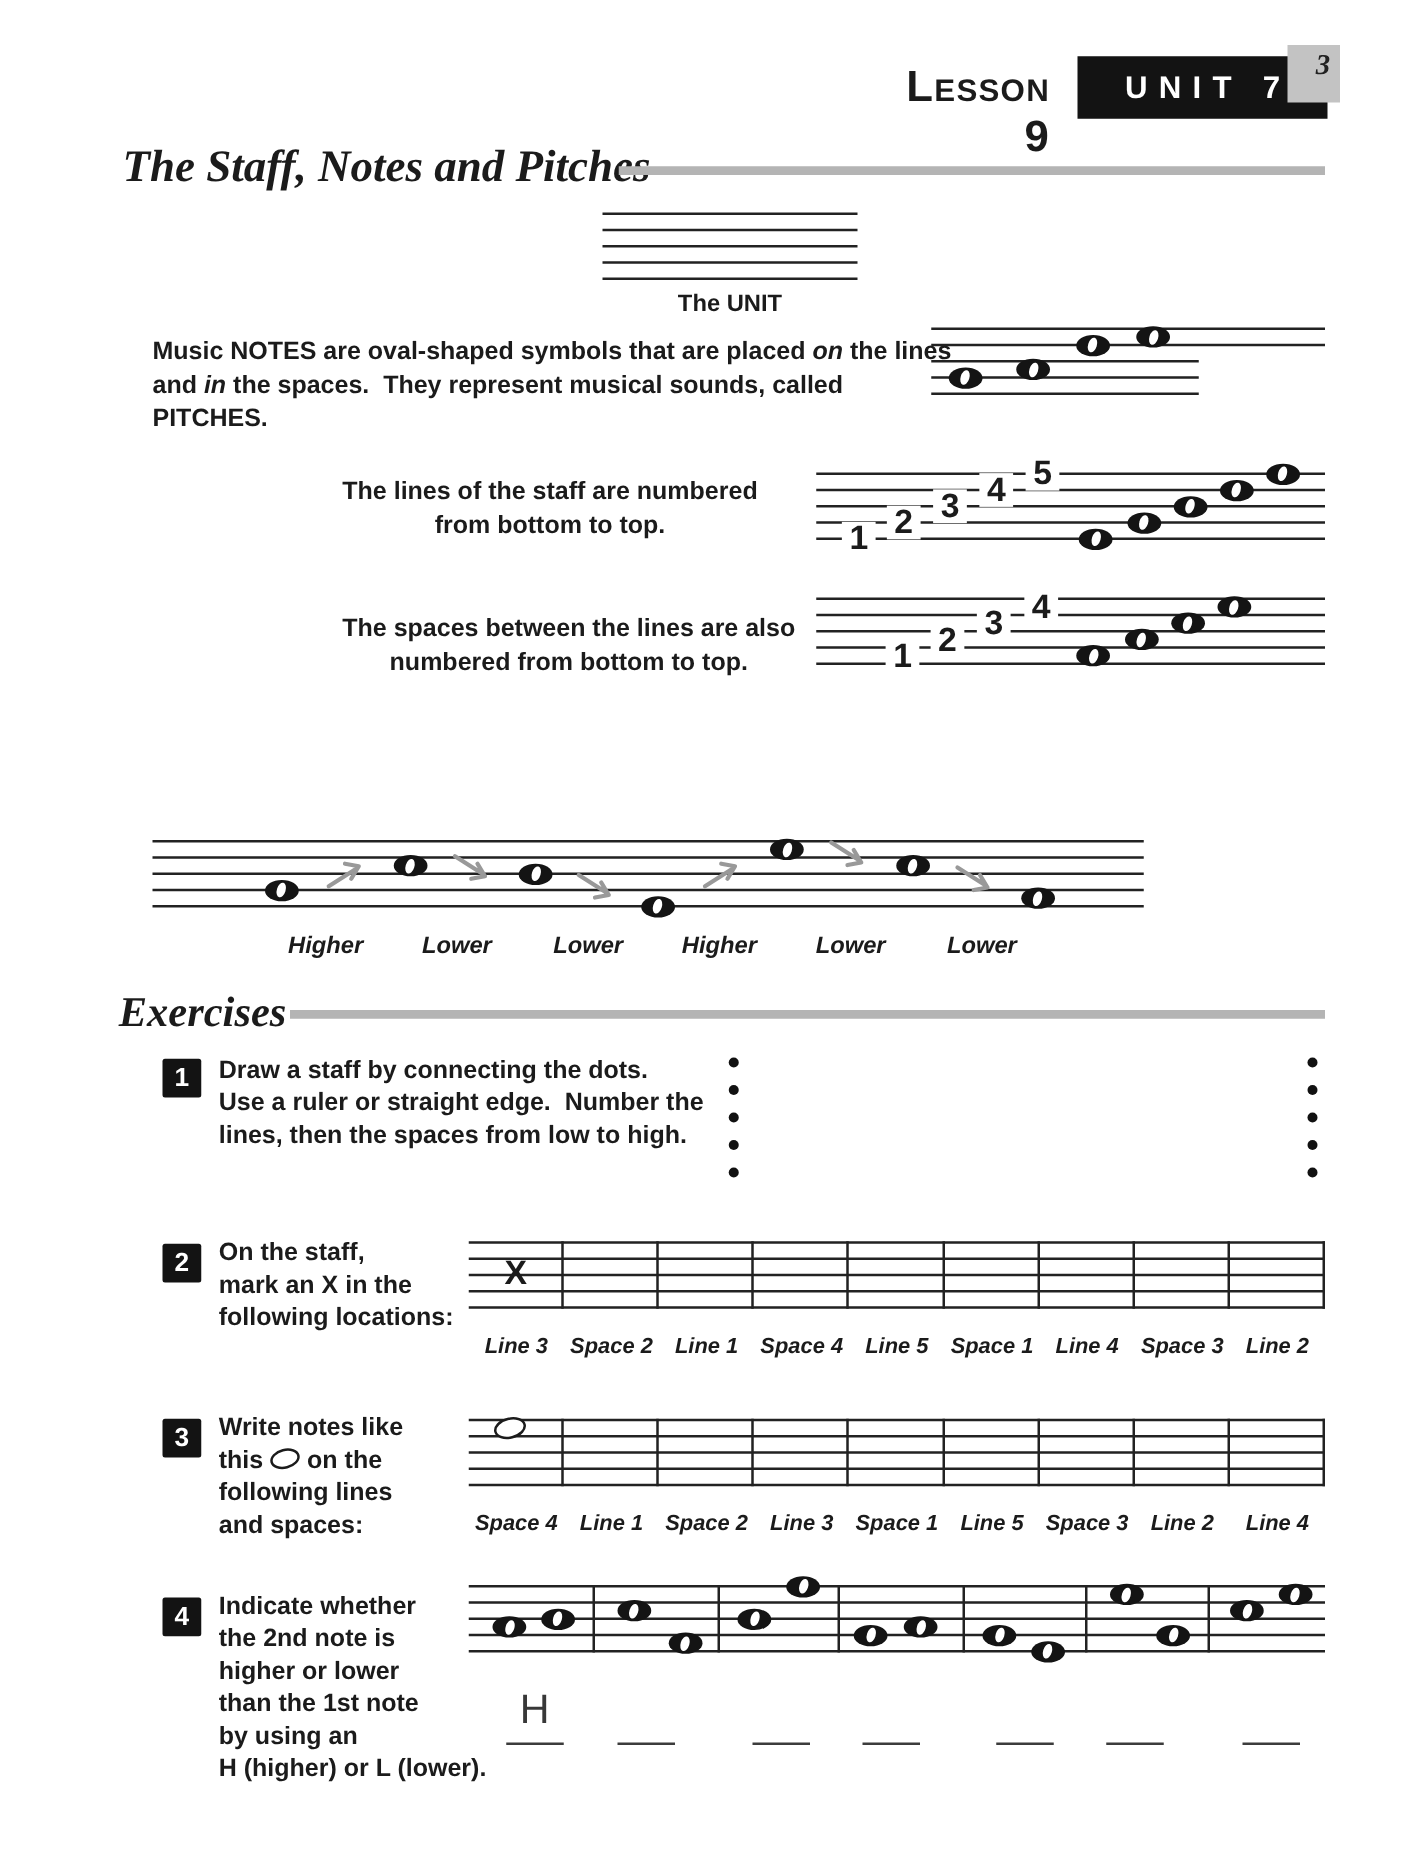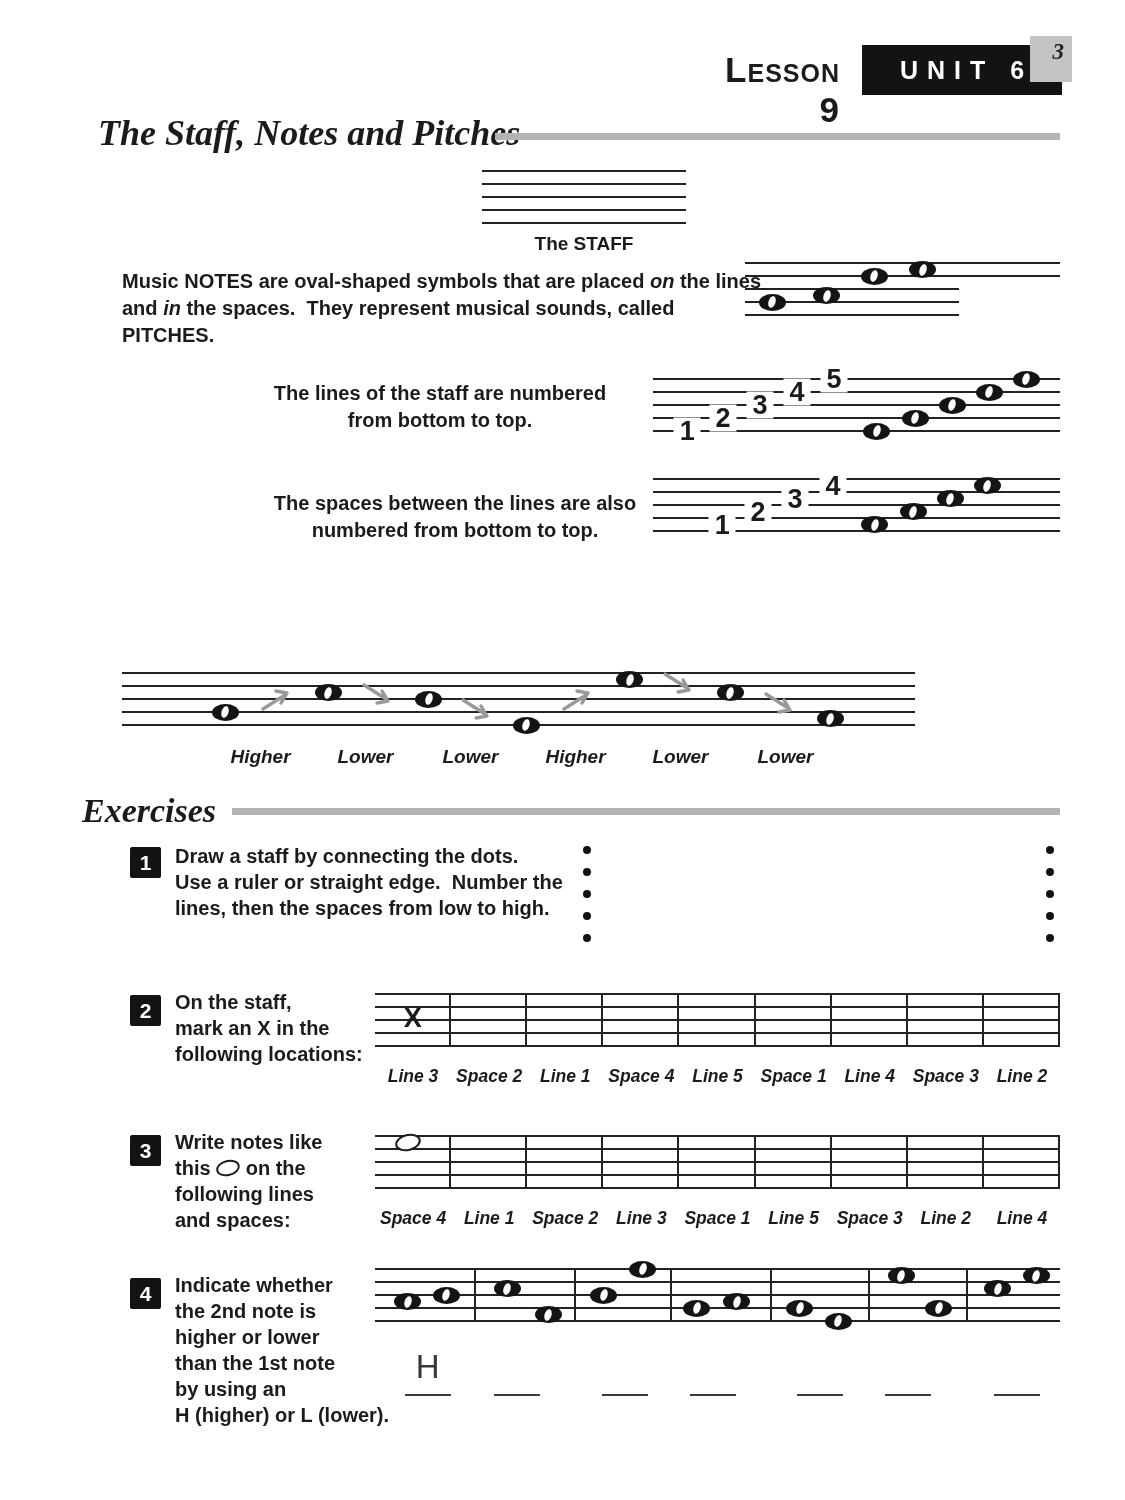--- a/index.html
+++ b/index.html
@@ -55,37 +55,37 @@
          border-bottom:2.5px solid #3c3c3c;text-align:center;}
   .blank .ans{font-size:33px;font-weight:400;color:#383838;line-height:54px;}
 </style>
 </head>
 <body>
 
 <div class="page">
 
   <div class="abs lesson-label" style="left:695px;top:50px;width:145px;text-align:right;">Lesson 9</div>
   <div class="abs unit-box" style="left:862px;top:45px;width:200px;height:50px;">
-    <span class="unit-label">UNIT 6</span>
+    <span class="unit-label">UNIT 7</span>
   </div>
   <div class="abs pagenum-box" style="left:1030px;top:36px;width:42px;height:46px;">
     <span class="pagenum">3</span>
   </div>
 
   <div class="abs serif-title" style="left:98px;top:112px;font-size:36px;">The Staff, Notes and Pitches</div>
   <div class="abs rule" style="left:495px;top:133px;width:565px;height:7px;"></div>
 
   <div class="staff" style="left: 482px; top: 170px; width: 204px; height: 54px;">
       <div class="sline" style="left: 0px; top: 0px; width: 204px; height: 2px;"></div>
       <div class="sline" style="left: 0px; top: 13px; width: 204px; height: 2px;"></div>
       <div class="sline" style="left: 0px; top: 26px; width: 204px; height: 2px;"></div>
       <div class="sline" style="left: 0px; top: 39px; width: 204px; height: 2px;"></div>
       <div class="sline" style="left: 0px; top: 52px; width: 204px; height: 2px;"></div>
     </div>
-  <div class="abs body-text centered" style="left:482px;top:230px;width:204px;font-size:19px;">The STAFF</div>
+  <div class="abs body-text centered" style="left:482px;top:230px;width:204px;font-size:19px;">The UNIT</div>
 
   <div class="abs body-text" style="left:122px;top:268px;width:640px;">Music NOTES are oval-shaped symbols that are placed <i>on</i> the lines<br>and <i>in</i> the spaces.&nbsp; They represent musical sounds, called PITCHES.</div>
   <div class="staff" style="left: 745px; top: 262px; width: 315px; height: 54px;">
       <div class="sline" style="left: 0px; top: 0px; width: 315px; height: 2px;"></div>
       <div class="sline" style="left: 0px; top: 13px; width: 315px; height: 2px;"></div>
       <div class="sline" style="left: 0px; top: 26px; width: 214.2px; height: 2px;"></div>
       <div class="sline" style="left: 0px; top: 39px; width: 214.2px; height: 2px;"></div>
       <div class="sline" style="left: 0px; top: 52px; width: 214.2px; height: 2px;"></div>
       <div class="wnote" style="left: 13.59px; top: 31.5px; width: 27px; height: 17px;">
         <span class="hole"></span>
@@ -204,21 +204,21 @@
     </div>
   <div class="abs hl-grid" style="left:208px;top:746px;width:630px;">
       <span>Higher</span>
       <span>Lower</span>
       <span>Lower</span>
       <span>Higher</span>
       <span>Lower</span>
       <span>Lower</span>
     </div>
 
-  <div class="abs serif-title" style="left:82px;top:792px;font-size:34px;">Exercises</div>
+  <div class="abs serif-title" style="left:95px;top:792px;font-size:34px;">Exercises</div>
   <div class="abs rule" style="left:232px;top:808px;width:828px;height:7px;"></div>
 
   <div class="abs ex-num" style="left:130px;top:847px;width:31px;height:31px;">1</div>
   <div class="abs body-text" style="left:175px;top:843px;line-height:26px;">Draw a staff by connecting the dots.<br>Use a ruler or straight edge.&nbsp; Number the<br>lines, then the spaces from low to high.</div>
   <div class="abs dot-col" style="left:583px;top:846px;">
       <div class="dot"></div>
       <div class="dot"></div>
       <div class="dot"></div>
       <div class="dot"></div>
       <div class="dot"></div>

